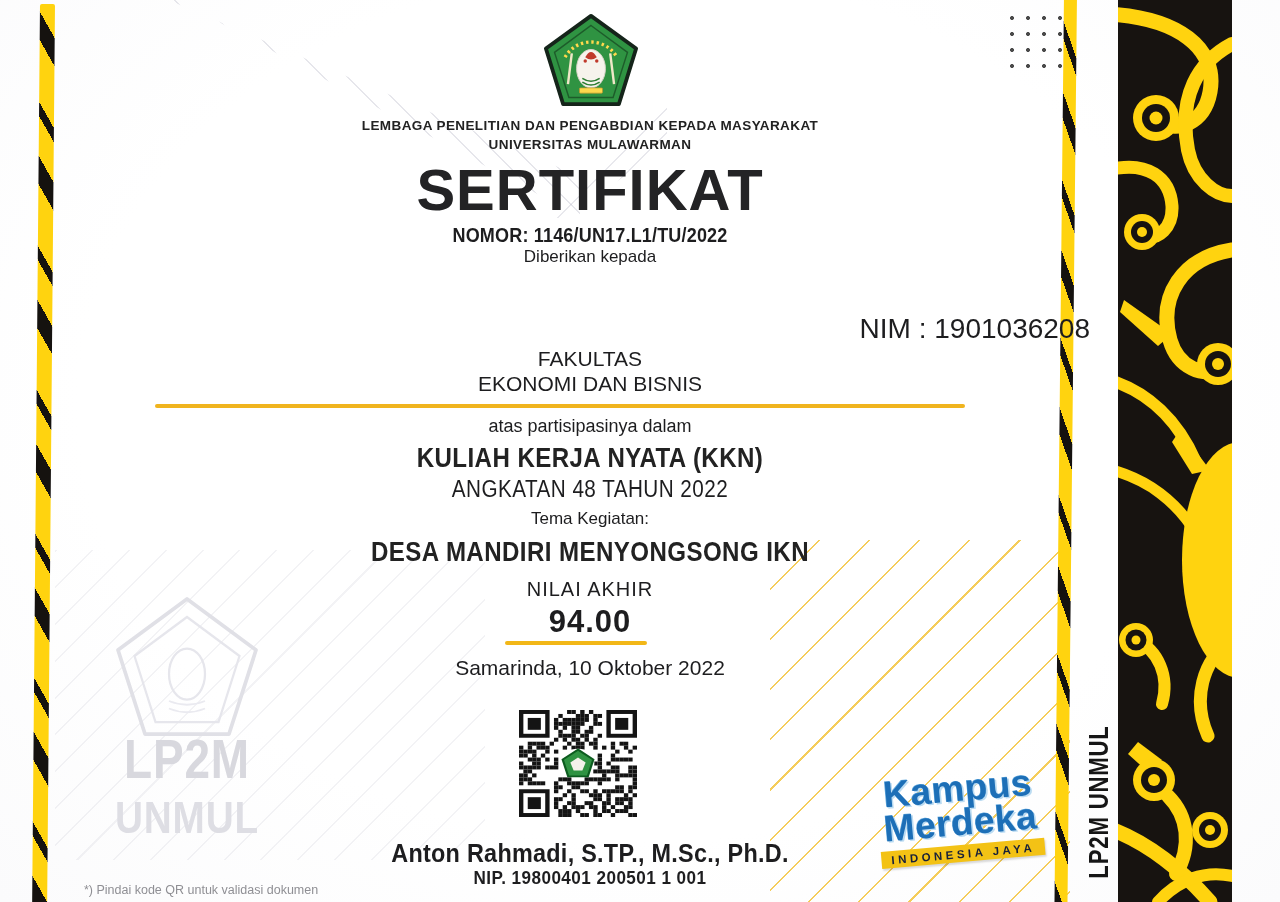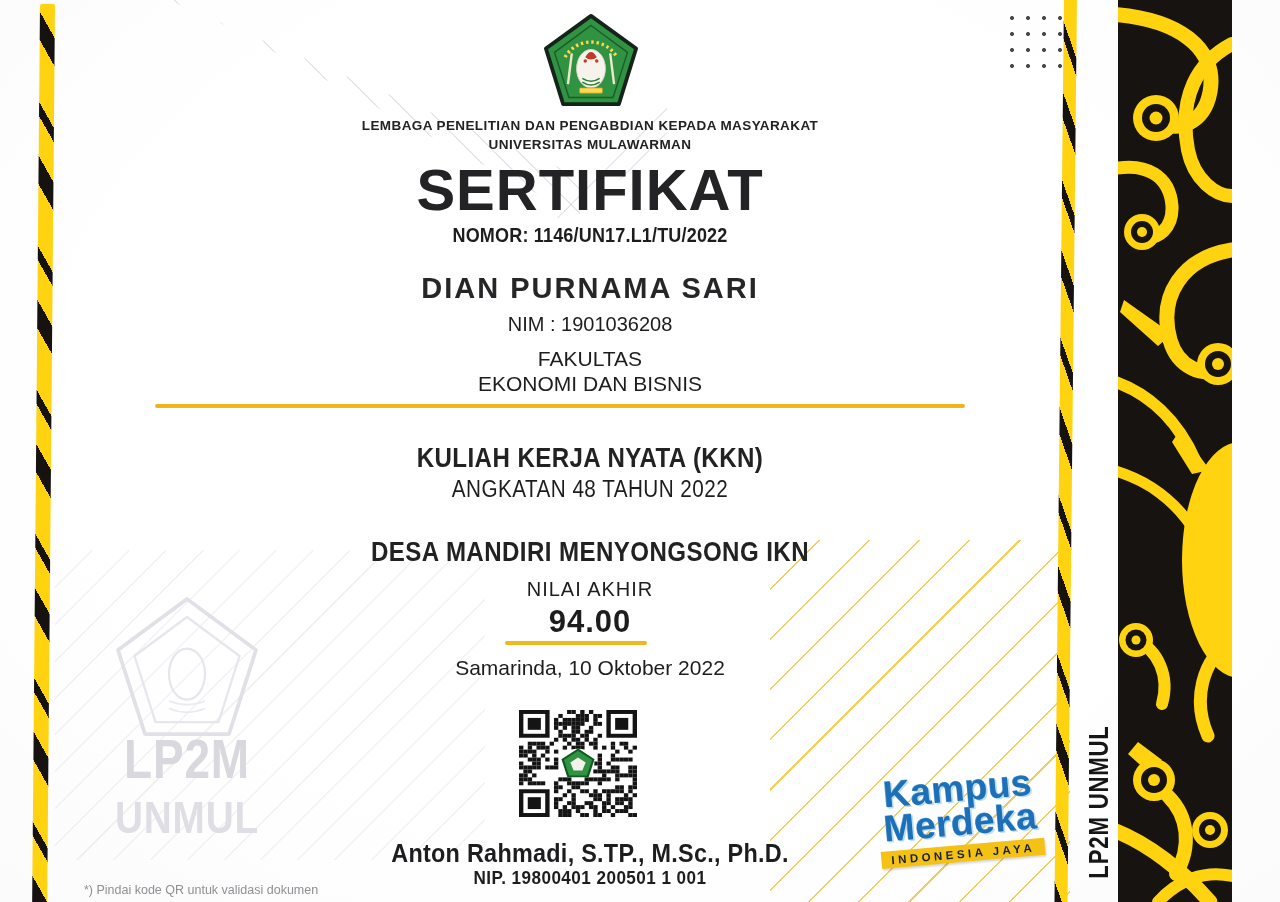--- a/index.html
+++ b/index.html
@@ -10,21 +10,21 @@
   .ctr{left:90px;width:1000px;text-align:center;}
   .cond{transform:scaleX(.86);transform-origin:50% 50%;}
   .cond9{transform:scaleX(.9);transform-origin:50% 50%;}
 
   
   .org-line{font-weight:700;font-size:13.5px;letter-spacing:.4px;color:#222;}
   .title{font-weight:700;font-size:58px;letter-spacing:1px;color:#232325;}
   .nomor{font-weight:600;font-size:20px;letter-spacing:.2px;}
   .plain17{font-size:17px;}
   .name{font-weight:700;font-size:29px;letter-spacing:2px;color:#262628;}
-  .nim{font-size:20px;}
+  .nim{font-size:28px;text-align:right;}
   .fak{font-size:21px;}
   .mid18{font-size:18px;}
   .big-cond{font-weight:700;font-size:28px;letter-spacing:.5px;color:#222;}
   .angkatan{font-size:23px;letter-spacing:.5px;}
   .nilai{font-size:20px;letter-spacing:1px;}
   .score{font-weight:700;font-size:31px;letter-spacing:1px;}
   .bold21{font-weight:400;font-size:21px;}
   .bold18{font-weight:700;font-size:18px;}
   .signer{font-weight:700;font-size:26px;letter-spacing:.3px;}
   .nip{font-weight:700;font-size:19px;letter-spacing:.5px;}
@@ -144,30 +144,32 @@
       <circle cx="56" cy="50" r="1.8" fill="#c0392b"></circle>
     <path d="M41 68 q9 6 18 0" fill="none" stroke="#2e7d32" stroke-width="1.6"></path>
     <path d="M41 72 q9 6 18 0" fill="none" stroke="#2e7d32" stroke-width="1.6"></path>
     <rect x="38" y="78" width="24" height="5.5" rx="1" fill="#ffd94d" stroke="#b8962e" stroke-width=".8"></rect>
   </svg>
 
   <div class="abs ctr org-line" style="top:137px;">UNIVERSITAS MULAWARMAN</div>
   <div class="abs ctr org-line" style="top:118px;">LEMBAGA PENELITIAN DAN PENGABDIAN KEPADA MASYARAKAT</div>
   <div class="abs ctr title" style="top:156px;">SERTIFIKAT</div>
   <div class="abs ctr nomor cond9" style="top:224px;">NOMOR: 1146/UN17.L1/TU/2022</div>
-
-  <div class="abs ctr name" style="top:272px;">DIAN PURNAMA SARI</div>
+  <div class="abs ctr plain17" style="top:247px;">Diberikan kepada</div>
+
   <div class="abs ctr nim" style="top:313px;">NIM : 1901036208</div>
   <div class="abs ctr fak" style="top:372px;">EKONOMI DAN BISNIS</div>
   <div class="abs ctr fak" style="top:347px;">FAKULTAS</div>
 
   <div class="abs gold-rule" style="left:155px;top:404px;width:810px;"></div>
 
+  <div class="abs ctr mid18" style="top:416px;">atas partisipasinya dalam</div>
   <div class="abs ctr big-cond cond" style="top:442px;">KULIAH KERJA NYATA (KKN)</div>
   <div class="abs ctr angkatan cond9" style="top:476px;">ANGKATAN 48 TAHUN 2022</div>
+  <div class="abs ctr plain17" style="top:509px;">Tema Kegiatan:</div>
   <div class="abs ctr big-cond cond" style="top:536px;">DESA MANDIRI MENYONGSONG IKN</div>
 
   <div class="abs ctr nilai" style="top:578px;">NILAI AKHIR</div>
   <div class="abs ctr score" style="top:604px;">94.00</div>
   <div class="abs score-underline" style="left:505px;top:641px;width:142px;"></div>
 
   <div class="abs ctr bold21" style="top:656px;">Samarinda, 10 Oktober 2022</div>
   <div class="abs ctr bold18" style="top:720px;">Ketua</div>
 
   <svg id="qr" class="abs" style="left:519px;top:710px;width:118px;height:107px;" viewBox="0 0 108 108" preserveAspectRatio="none">

